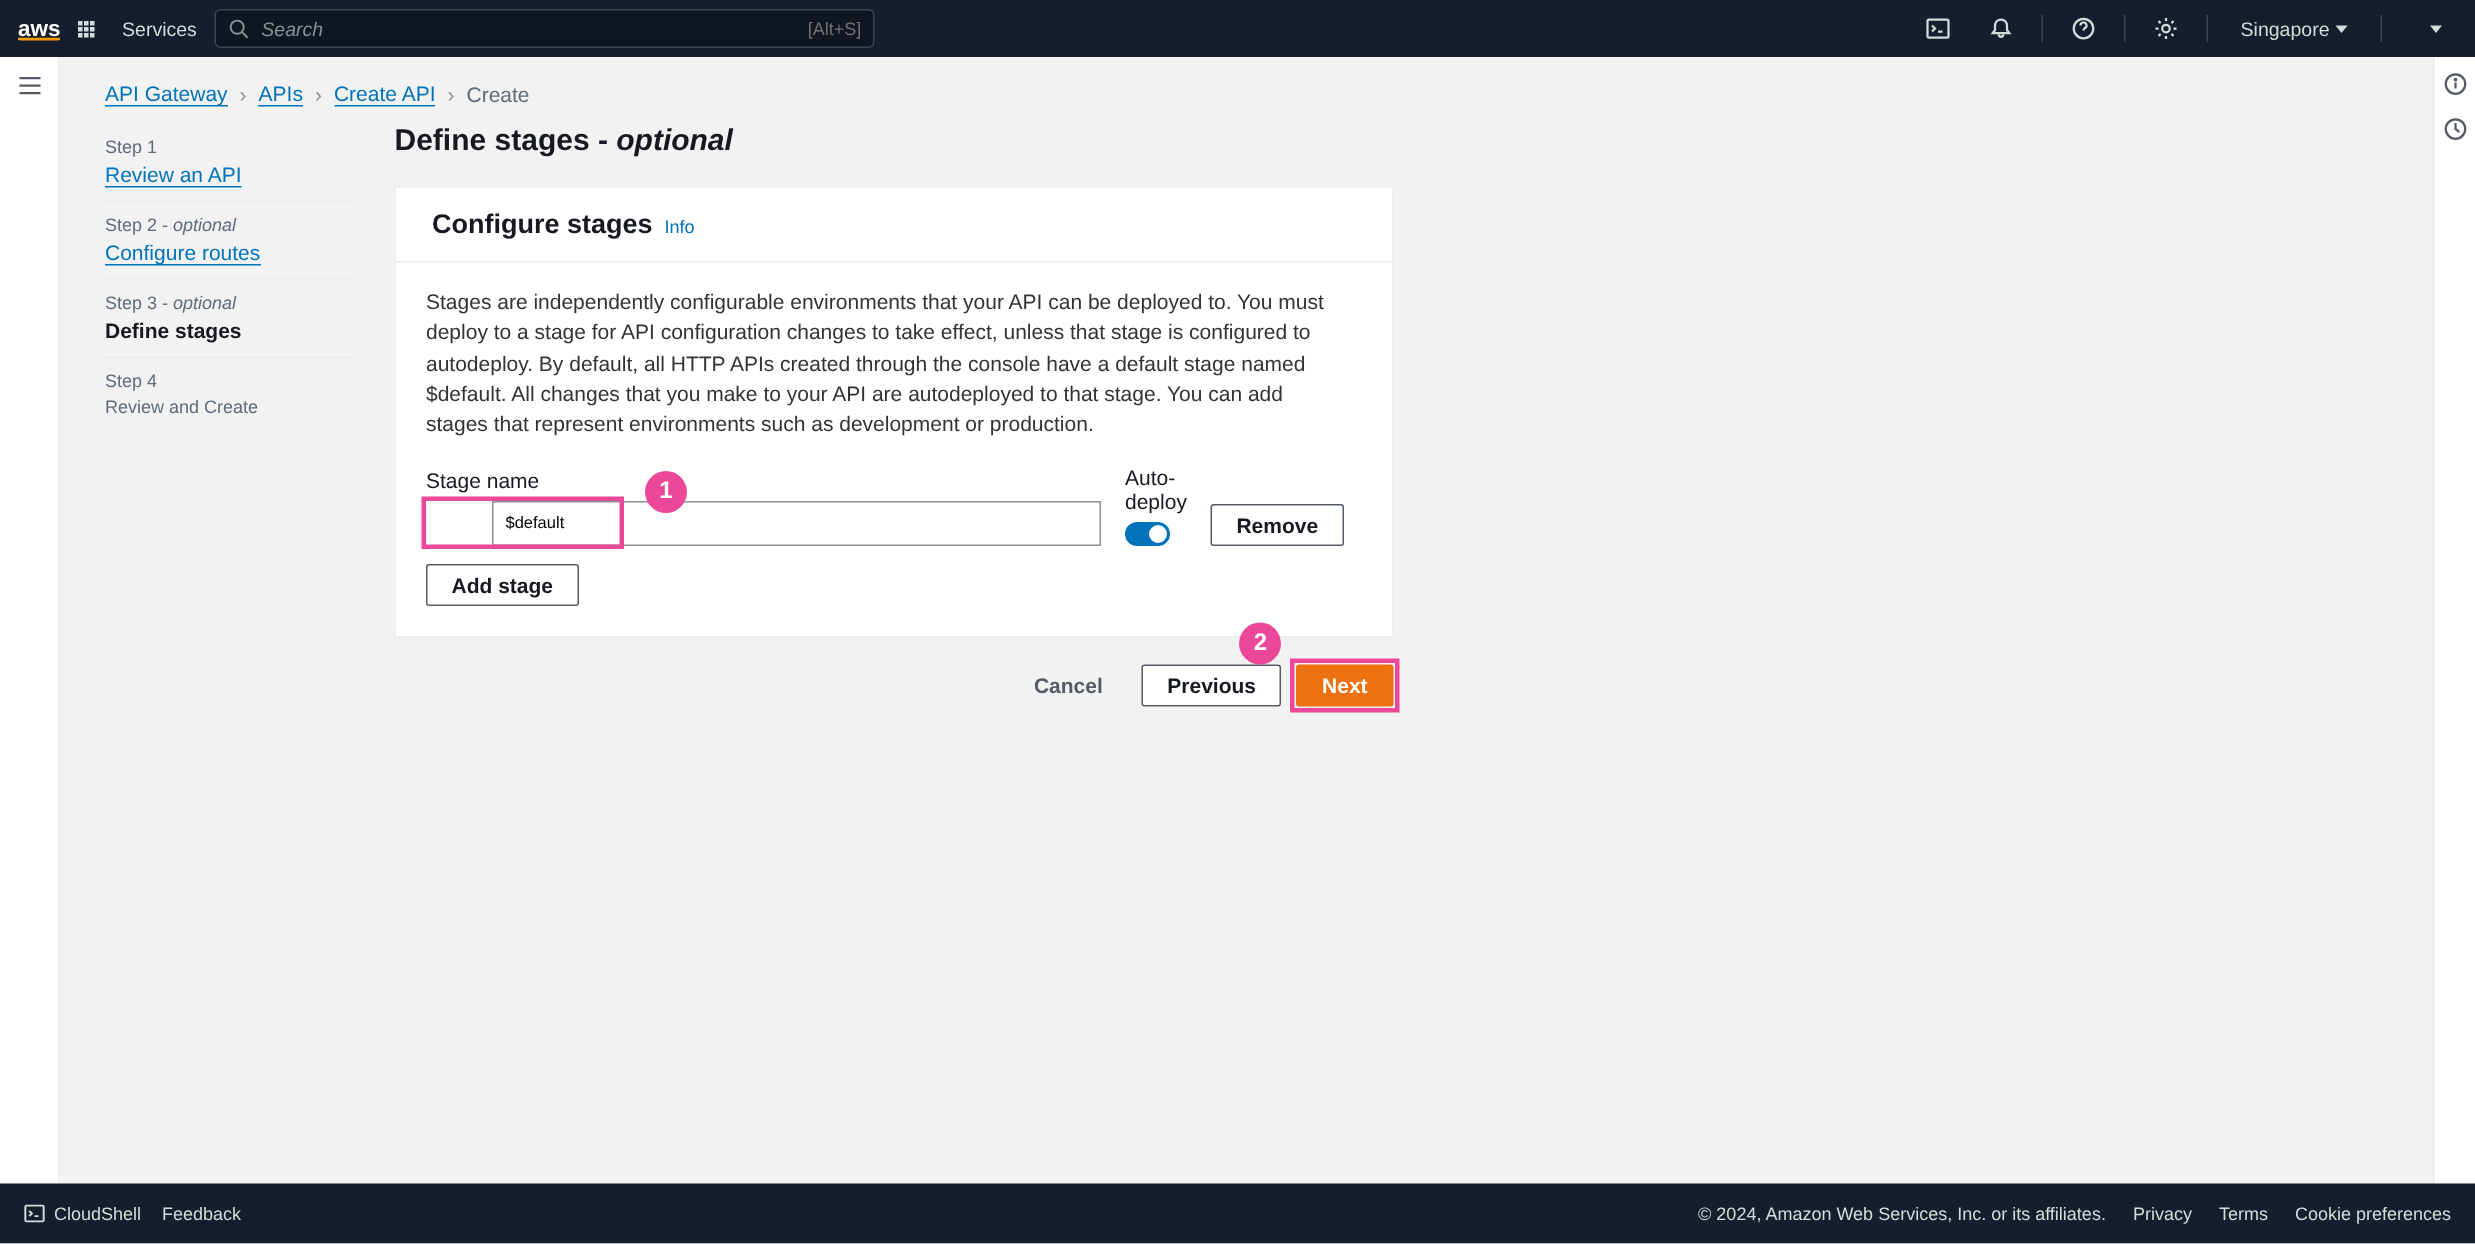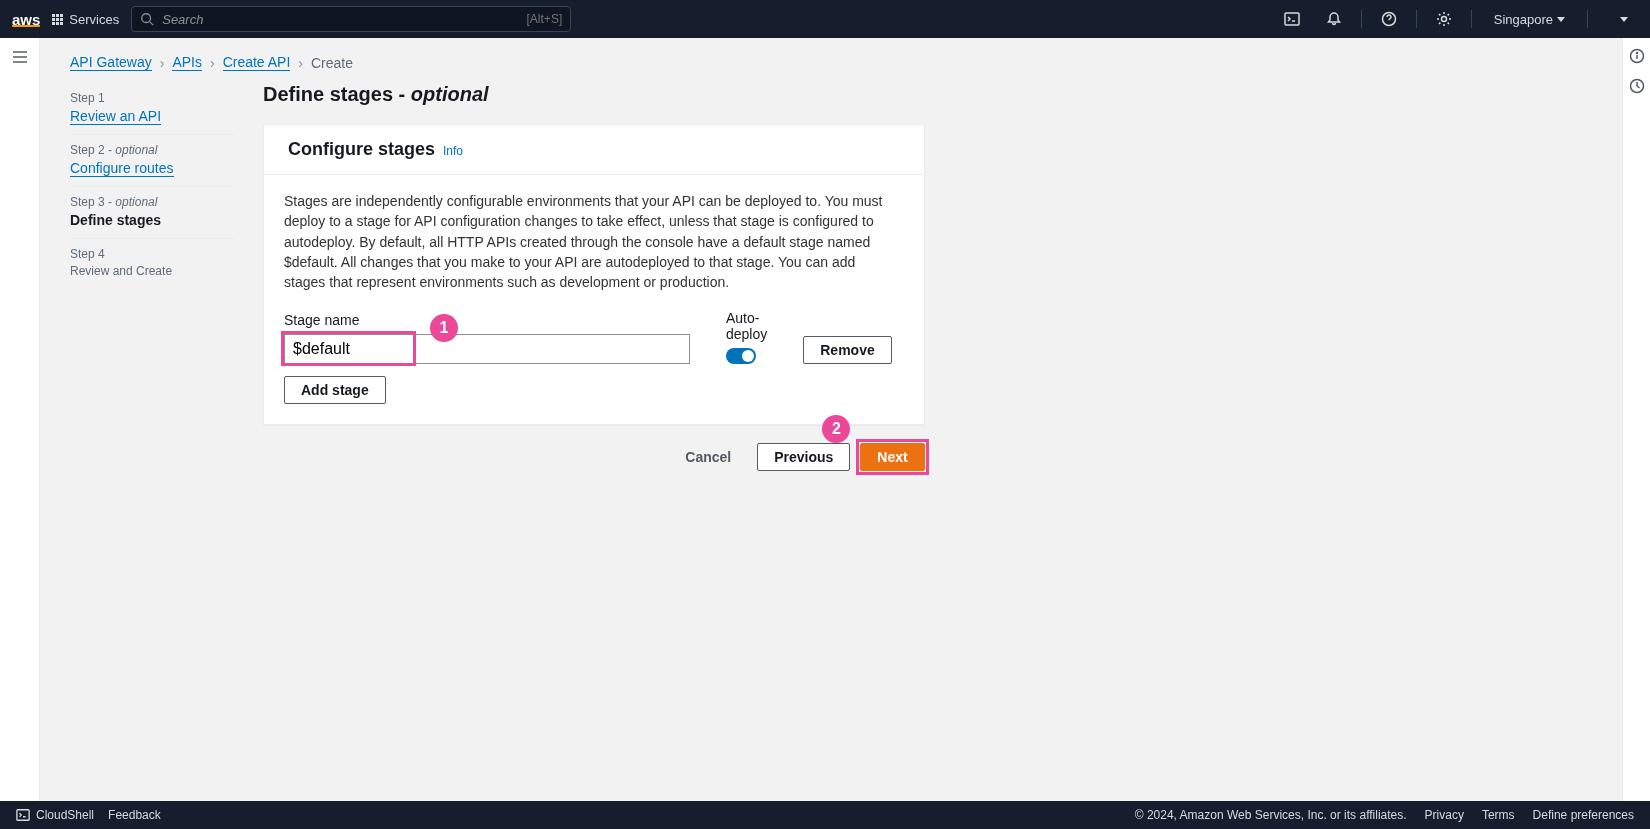--- a/index.html
+++ b/index.html
@@ -16,21 +16,21 @@
     font-family:"Amazon Ember","Helvetica Neue",Arial,sans-serif;
   }
   *{box-sizing:border-box;}
   html,body{margin:0;padding:0;height:100%;background:#f2f2f2;color:var(--text);}
   body{display:flex;flex-direction:column;min-height:100vh;font-size:14px;}
 
   
   .top-header{background:var(--aws-dark);height:38px;display:flex;align-items:center;padding:0 12px;color:#d5dbdb;gap:12px;}
   .aws-logo{display:flex;align-items:baseline;font-weight:700;color:#fff;font-size:15px;cursor:pointer;}
   .aws-smile{display:block;width:28px;height:3px;border-top:2px solid var(--aws-orange);border-radius:0 0 50% 50%;margin-top:-3px;}
-  .services{display:flex;align-items:center;gap:6px;cursor:pointer;font-size:13px;}
+  .services{display:flex;align-items:center;gap:18px;cursor:pointer;font-size:13px;}
   .grid-icon{display:grid;grid-template-columns:repeat(3,3px);grid-template-rows:repeat(3,3px);gap:1px;}
   .grid-icon span{background:#d5dbdb;width:3px;height:3px;}
   .search-wrap{display:flex;align-items:center;background:var(--aws-darker);border:1px solid #3b4457;border-radius:4px;height:26px;flex:0 0 440px;padding:0 8px;gap:8px;position:relative;}
   .search-wrap svg{width:14px;height:14px;fill:#879196;}
   .search-wrap .search-txt{color:#879196;font-style:italic;font-size:13px;}
   .search-wrap .shortcut{margin-left:auto;color:#737373;font-size:12px;}
   .hdr-spacer{flex:1;}
   .hdr-icon{width:30px;height:30px;display:flex;align-items:center;justify-content:center;cursor:pointer;}
   .hdr-icon svg{width:16px;height:16px;fill:none;stroke:#d5dbdb;stroke-width:1.5;}
   .hdr-sep{width:1px;height:18px;background:#3b4457;}
@@ -67,43 +67,43 @@
   h1{font-size:20px;font-weight:700;margin:0 0 18px 0;}
   h1 .opt{font-style:italic;}
 
   .panel{background:#fff;border:1px solid var(--panel-border);box-shadow:0 1px 1px rgba(0,0,0,.03);}
   .panel-head{padding:14px 24px;border-bottom:1px solid var(--panel-border);display:flex;align-items:baseline;gap:8px;}
   .panel-head h2{margin:0;font-size:18px;font-weight:700;}
   .info-link{color:var(--link);font-size:12px;font-weight:400;cursor:pointer;}
   .panel-body{padding:16px 32px 20px 20px;}
   .desc{font-size:14px;color:#333;line-height:1.45;margin-bottom:18px;}
 
-  .stage-row{display:flex;gap:36px;align-items:flex-end;}
+  .stage-row{display:flex;gap:16px;align-items:flex-end;}
   .field{display:flex;flex-direction:column;gap:6px;}
   .field label{font-size:14px;color:var(--text);}
-  .field input[type=text]{width:406px;height:30px;border:1px solid #879196;padding:4px 8px;font-size:16px;}
+  .field input[type=text]{width:406px;height:30px;border:1px solid #879196;padding:4px 8px;font-size:11px;margin-left:44px;}
   .btn{background:#fff;border:1px solid #545b64;padding:5px 16px;font-weight:700;font-size:14px;cursor:pointer;border-radius:2px;color:#16191f;}
   .btn.primary{background:var(--aws-orange-btn);border-color:var(--aws-orange-btn);color:#fff;}
   .btn.link{border:none;background:none;color:#545b64;}
 
   
   .toggle{position:relative;width:30px;height:16px;background:#0073bb;border-radius:10px;cursor:pointer;}
   .toggle .knob{position:absolute;right:2px;top:2px;width:12px;height:12px;background:#fff;border-radius:50%;}
 
   .add-stage-row{margin-top:12px;}
 
   .action-row{display:flex;justify-content:flex-end;gap:10px;margin-top:18px;}
 
   
   .annot-box{position:absolute;border:3px solid var(--annot-pink);pointer-events:none;}
   .annot-badge{position:absolute;width:28px;height:28px;border-radius:50%;background:var(--annot-pink);color:#fff;display:flex;align-items:center;justify-content:center;font-weight:700;font-size:16px;pointer-events:none;}
   .rel{position:relative;}
 
   
-  .footer{background:var(--aws-dark);height:28px;display:flex;align-items:center;padding:0 16px;color:#d5dbdb;font-size:12px;gap:18px;}
+  .footer{background:var(--aws-dark);height:40px;display:flex;align-items:center;padding:0 16px;color:#d5dbdb;font-size:12px;gap:18px;}
   .footer .left{display:flex;align-items:center;gap:14px;}
   .footer .spacer{flex:1;}
   .footer a{color:#d5dbdb;text-decoration:none;cursor:pointer;}
   .cloudshell{display:flex;align-items:center;gap:6px;cursor:pointer;}
   .cloudshell svg{width:14px;height:14px;fill:none;stroke:#d5dbdb;stroke-width:1.5;}
 </style>
 </head>
 <body>
 
 <div class="top-header">
@@ -284,14 +284,14 @@
           <path d="M4 6l2 2-2 2M8 10h3"></path>
         </svg>
       <span>CloudShell</span>
     </div>
     <a>Feedback</a>
   </div>
   <div class="spacer"></div>
   <span>© 2024, Amazon Web Services, Inc. or its affiliates.</span>
   <a>Privacy</a>
   <a>Terms</a>
-  <a>Define preferences</a>
+  <a>Cookie preferences</a>
 </div>
 
 </body></html>

